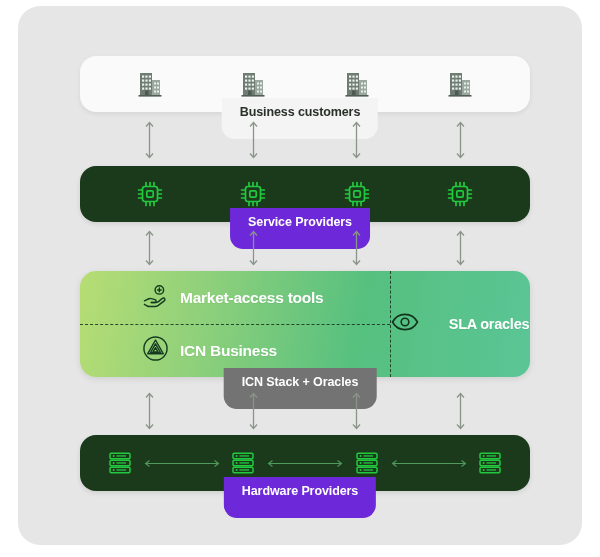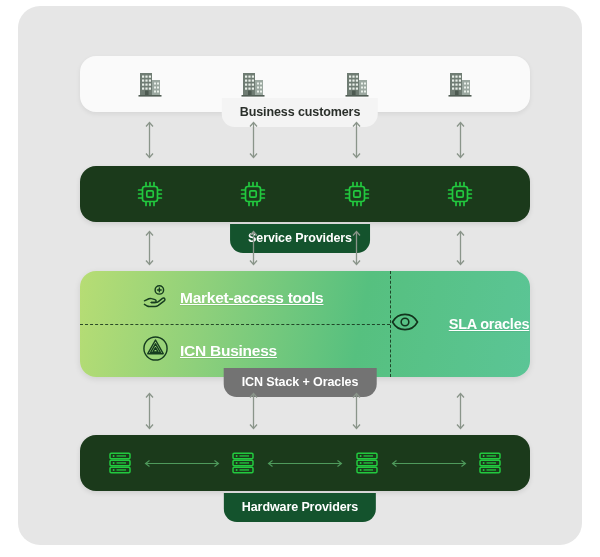--- a/index.html
+++ b/index.html
@@ -47,30 +47,30 @@
     align-items:center;
     justify-content:center;
     width:44px; height:44px;
   }
 
   
   .pill {
     position:absolute;
     left:50%;
     transform:translateX(-50%);
-    padding:7px 18px 8px;
+    padding:7px 18px 20px;
     border-radius:0 0 13px 13px;
     font-size:12.5px;
     font-weight:700;
     letter-spacing:-0.1px;
     white-space:nowrap;
     line-height:1.15;
   }
   .pill.light { background:#f4f4f4; color:#2a2f2a; }
-  .pill.dark  { background:#14532d; color:#ffffff;margin-top:16px; }
+  .pill.dark  { background:#6d28d9; color:#ffffff; }
   .pill.green { background:#737373; color:#ffffff; }
 
   
   #row-customers {
     top:56px; height:56px;
     background:#fafafa;
     box-shadow:0 2px 5px rgba(0,0,0,.07);
   }
   #pill-customers { top:98px; }
 
@@ -110,21 +110,20 @@
     align-items:center;
     padding-left:0;
     gap:30px;
   }
   .stack-label {
     color:#ffffff;
     font-size:15.5px;
     font-weight:700;
     letter-spacing:-0.25px;
     text-shadow:0 1px 1px rgba(0,0,0,.06);
-    text-decoration:underline;
   }
   .stack-label.sm { font-size:14.5px; }
 
   .dash-h {
     position:absolute;
     left:0; top:50%;
     width:310px;
     border-top:1.6px dashed #14321a;
     opacity:.85;
   }

